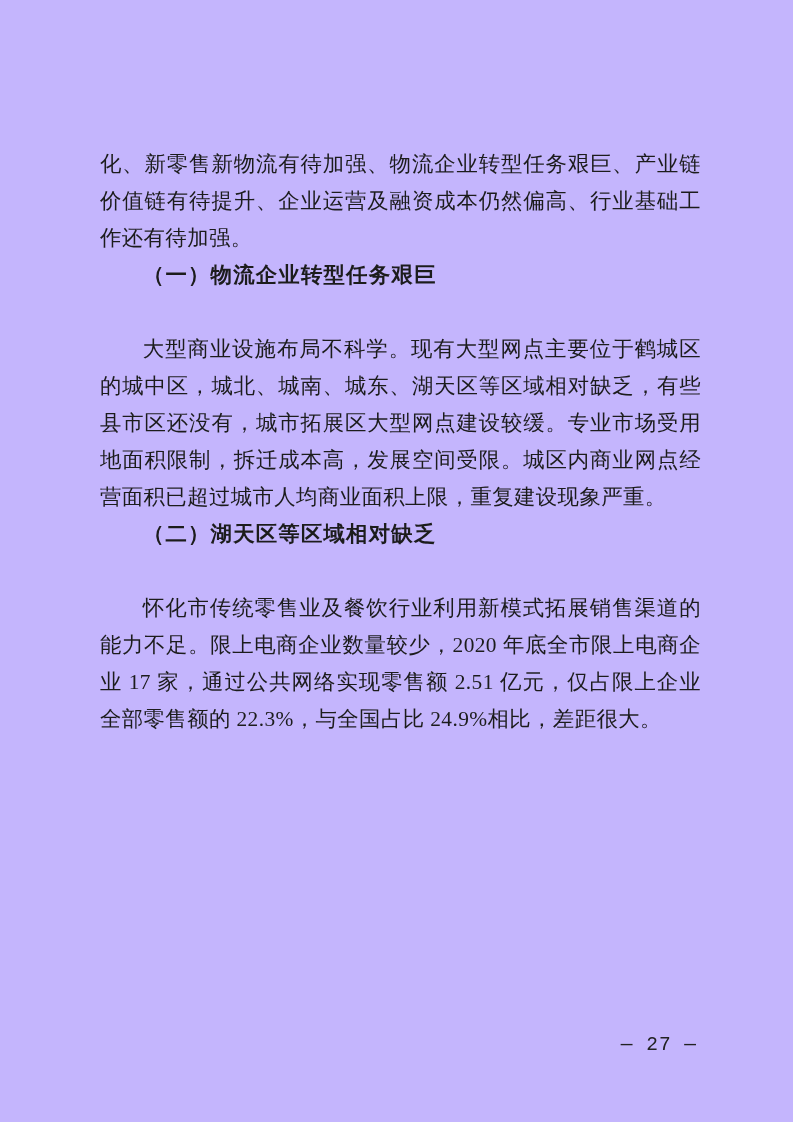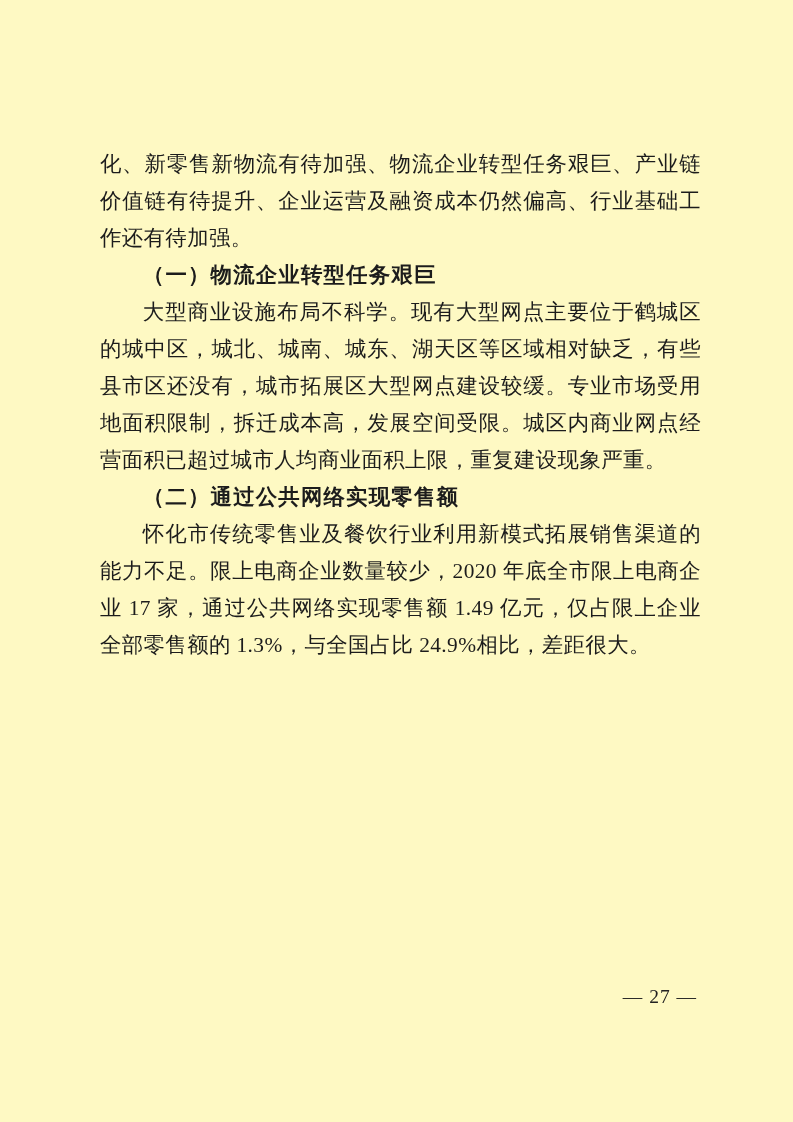--- a/index.html
+++ b/index.html
@@ -4,65 +4,66 @@
 <style>
   html, body {
     margin: 0;
     padding: 0;
     background: #ffffff;
   }
   .page {
     position: relative;
     width: 793px;
     height: 1122px;
-    background: #fef9c3;
+    background: #c4b5fd;
     overflow: hidden;
     font-family: "Liberation Serif", "DejaVu Serif", serif;
     color: #1c1c1c;
   }
   .content {
     position: absolute;
     left: 100px;
     top: 146px;
     width: 601px;
   }
   .content p {
     margin: 0;
     font-size: 21.4px;
     line-height: 37px;
     text-align: justify;
     letter-spacing: 0.4px;
     word-break: break-all;
   }
   .content p.indent {
     text-indent: 2em;
+    margin-top: 37px;
   }
   .content p.heading {
     font-weight: bold;
     text-indent: 2em;
     letter-spacing: 1.2px;
     font-family: "Liberation Serif", "DejaVu Serif", serif;
   }
   .footer {
     position: absolute;
-    top: 984px;
+    top: 1032px;
     right: 96px;
     font-size: 19.5px;
     line-height: 26px;
     color: #222222;
     letter-spacing: 1px;
-    font-family: Liberation Serif, serif;
+    font-family: Liberation Mono, monospace;
   }
 </style>
 </head>
 <body>
 
 <div class="page">
   <div class="content">
     <p class="continuation">化、新零售新物流有待加强、物流企业转型任务艰巨、产业链价值链有待提升、企业运营及融资成本仍然偏高、行业基础工作还有待加强。</p>
     <p class="heading">（一）物流企业转型任务艰巨</p>
     <p class="indent">大型商业设施布局不科学。现有大型网点主要位于鹤城区的城中区，城北、城南、城东、湖天区等区域相对缺乏，有些县市区还没有，城市拓展区大型网点建设较缓。专业市场受用地面积限制，拆迁成本高，发展空间受限。城区内商业网点经营面积已超过城市人均商业面积上限，重复建设现象严重。</p>
-    <p class="heading">（二）通过公共网络实现零售额</p>
-    <p class="indent">怀化市传统零售业及餐饮行业利用新模式拓展销售渠道的能力不足。限上电商企业数量较少，2020 年底全市限上电商企业 17 家，通过公共网络实现零售额 1.49 亿元，仅占限上企业全部零售额的 1.3%，与全国占比 24.9%相比，差距很大。</p>
+    <p class="heading">（二）湖天区等区域相对缺乏</p>
+    <p class="indent">怀化市传统零售业及餐饮行业利用新模式拓展销售渠道的能力不足。限上电商企业数量较少，2020 年底全市限上电商企业 17 家，通过公共网络实现零售额 2.51 亿元，仅占限上企业全部零售额的 22.3%，与全国占比 24.9%相比，差距很大。</p>
   </div>
 
   <div class="footer">— 27 —</div>
 </div>
 
 </body></html>

